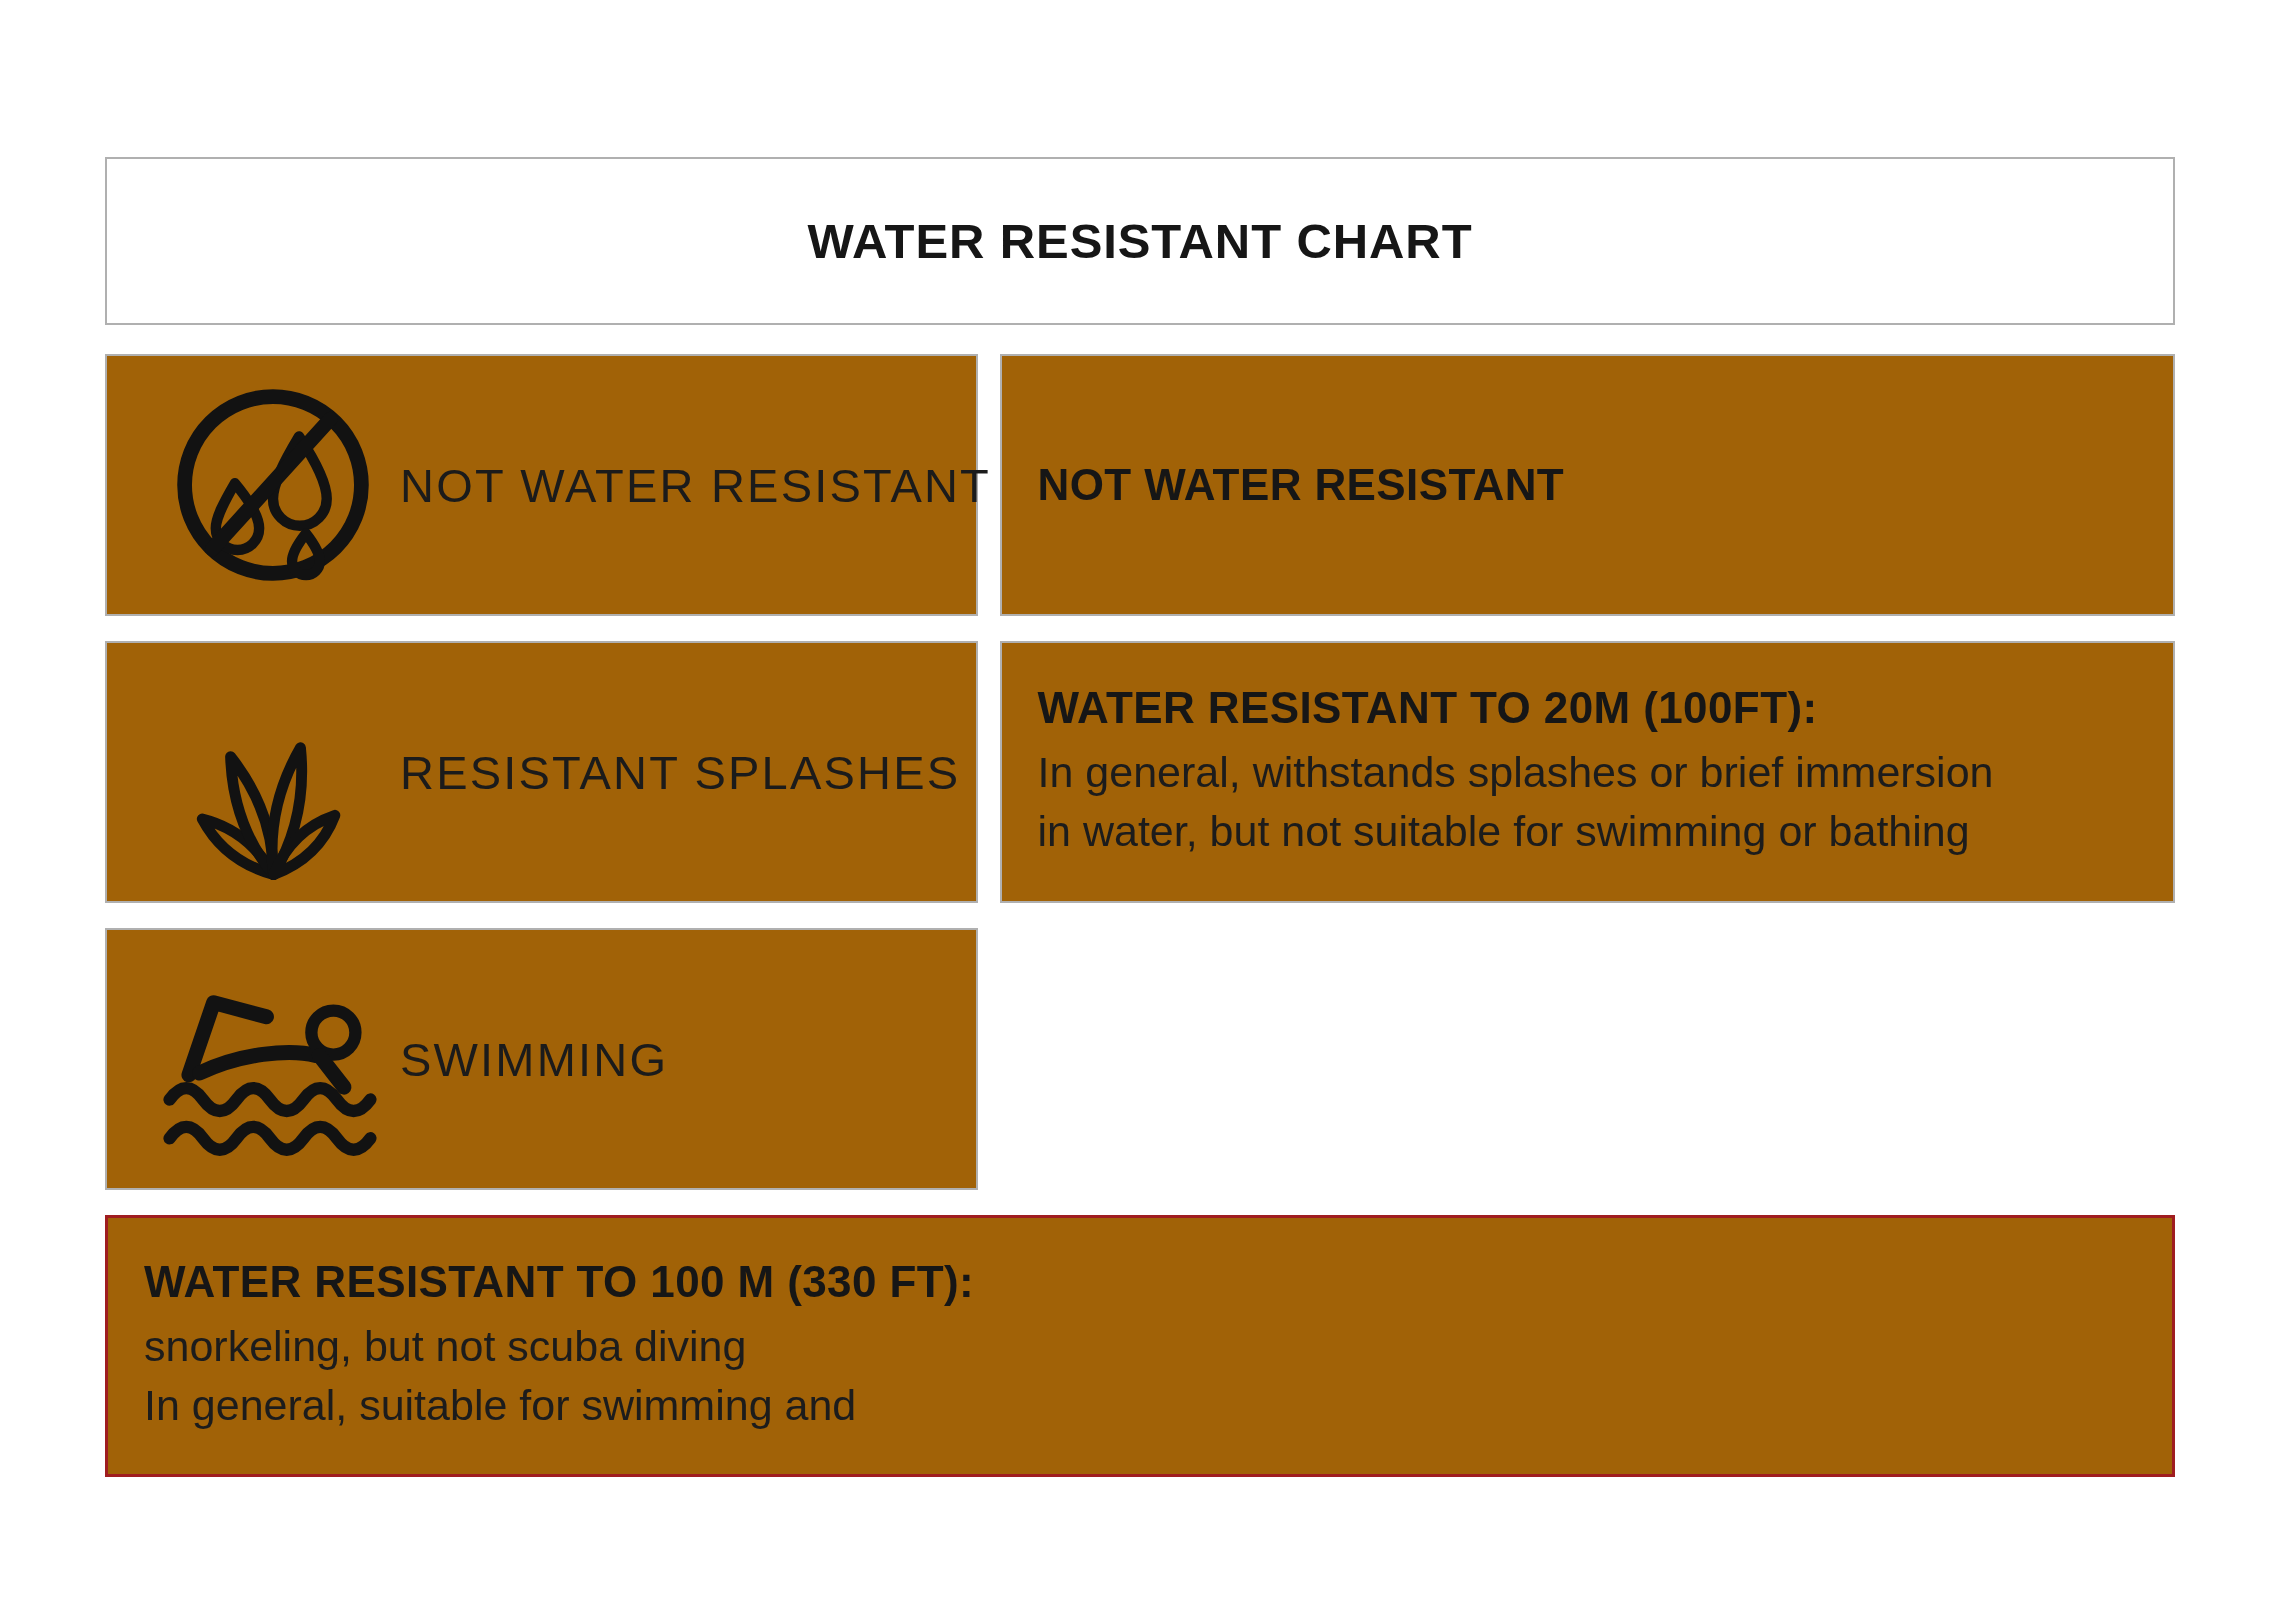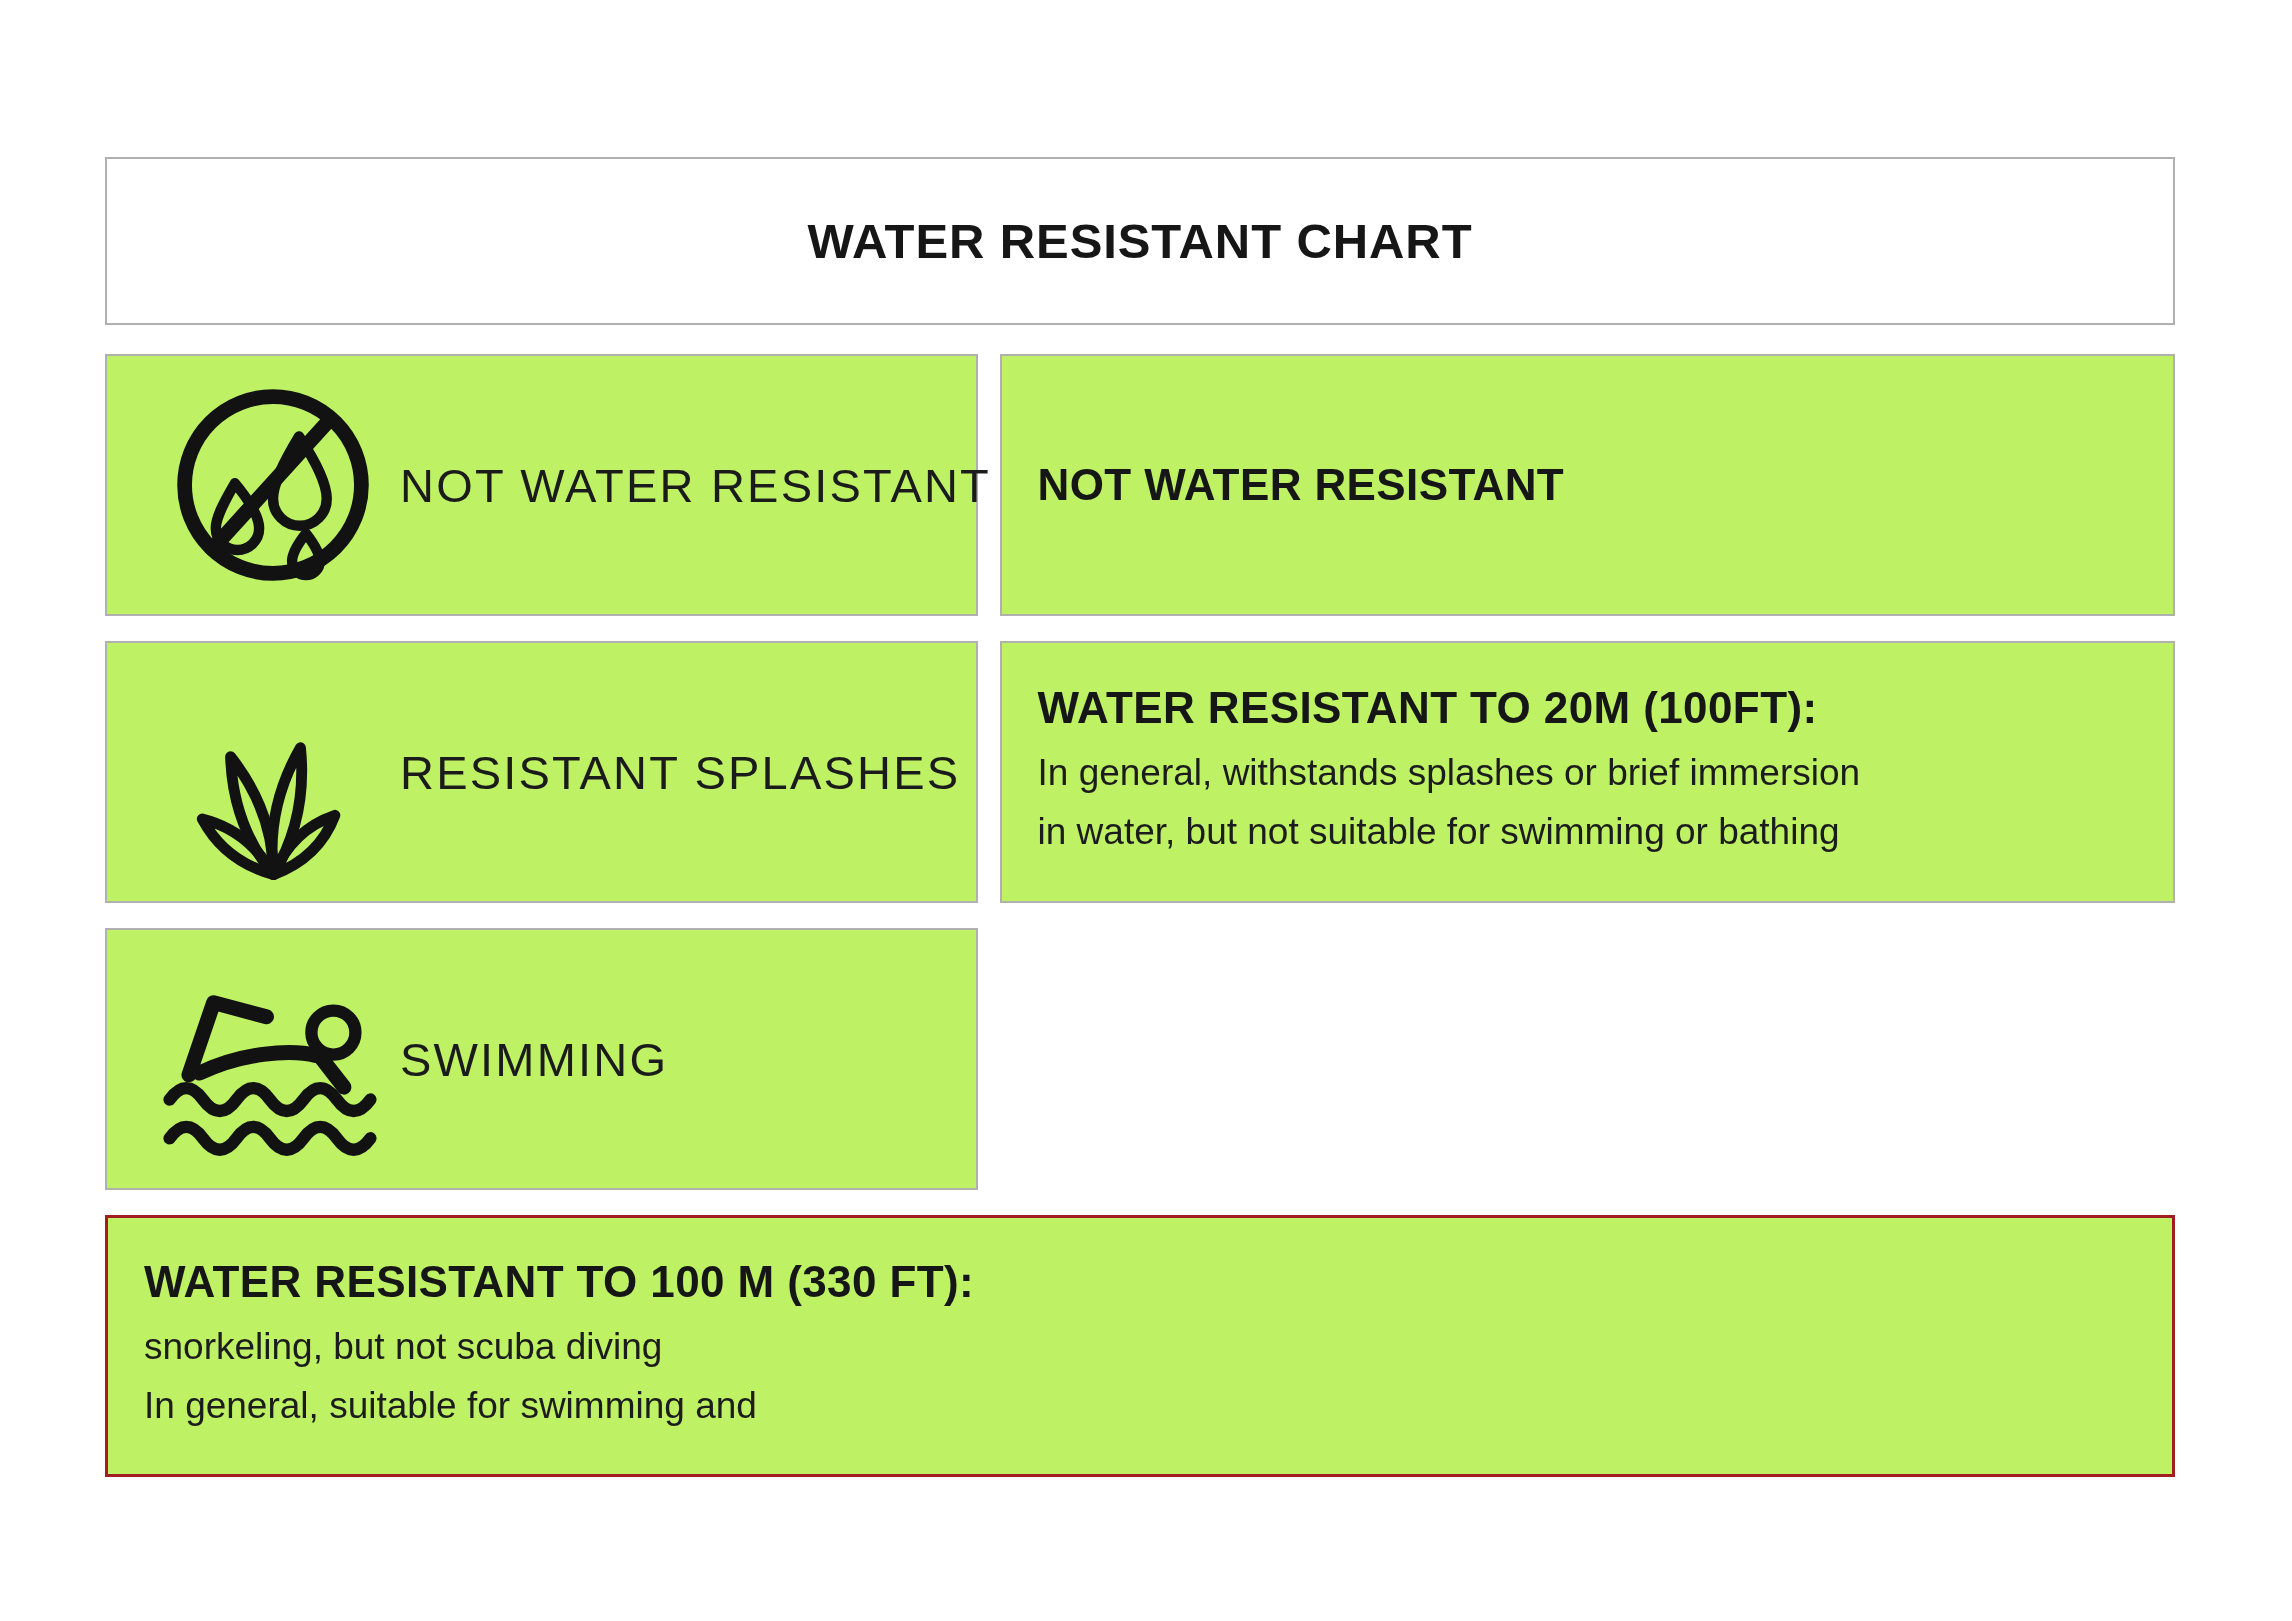--- a/index.html
+++ b/index.html
@@ -34,21 +34,21 @@
   }
   .row{
     display:flex;
     gap:21.5px;
     height:262px;
     margin-bottom:25px;
   }
   .cell{
     border:2.7px solid var(--gray);
     box-sizing:border-box;
-    background:#bef264;
+    background:#a16207;
   }
   .cell.highlighted{
     border:3.6px solid var(--red);
   }
   .cell-left{
     width:873px;
     flex:none;
     display:flex;
     align-items:center;
     padding-left:39px;
@@ -79,21 +79,21 @@
   .rating-heading{
     font-size:44px;
     font-weight:bold;
     letter-spacing:0.4px;
     font-stretch:condensed;
     margin-bottom:10.7px;
     white-space:nowrap;
   }
   .rating-heading:last-child{margin-bottom:0;}
   .body-line{
-    font-size:37px;
+    font-size:43px;
     line-height:59px;
     color:#1c1c1c;
     font-stretch:condensed;
     white-space:nowrap;
   }
   .ic{stroke:#121212;fill:none;stroke-linecap:round;stroke-linejoin:round;}
 </style>
 </head>
 <body>
 

